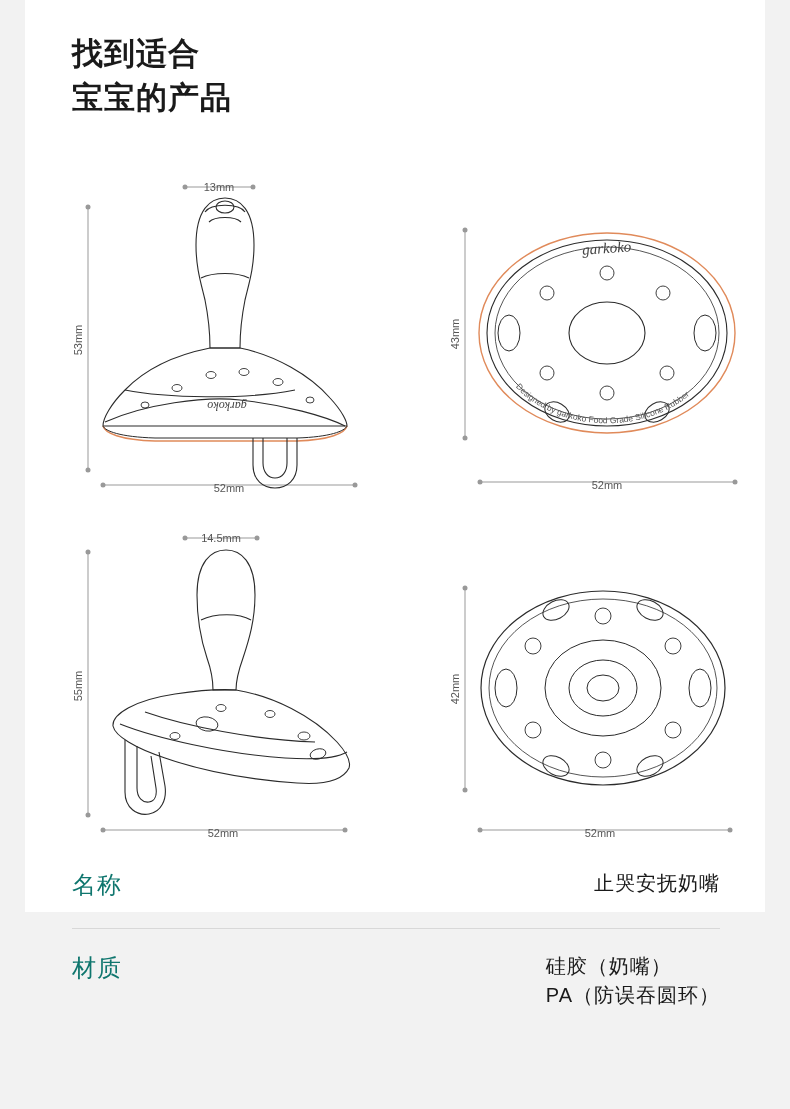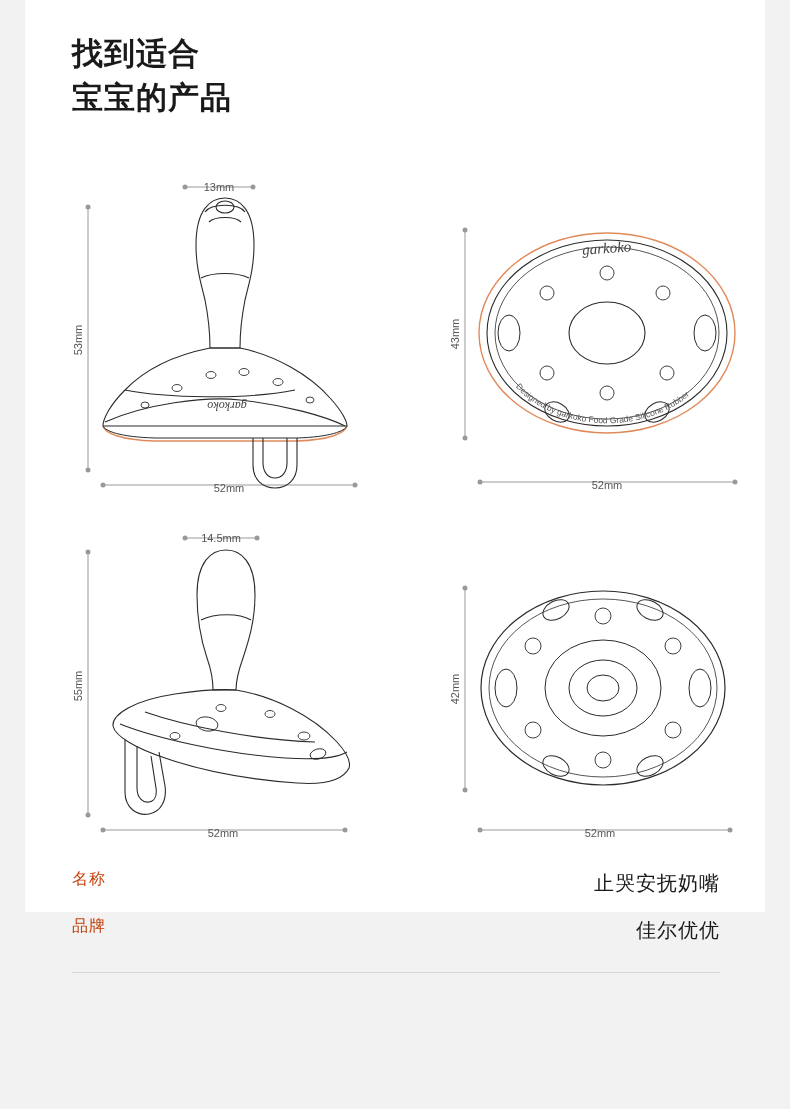--- a/index.html
+++ b/index.html
@@ -63,22 +63,22 @@
     top: 860px;
     width: 648px;
   }
   .spec-row {
     display: flex;
     justify-content: space-between;
     align-items: flex-start;
     padding: 9px 0;
   }
   .spec-key {
-    font-size: 16px;
-    color: #c2410c;
+    font-size: 24px;
+    color: #0f766e;
     font-weight: normal;
     letter-spacing: 1px;
   }
   .spec-val {
     font-size: 20px;
     color: #1a1a1a;
     letter-spacing: 1px;
     line-height: 1.45;
     white-space: pre-line;
   }
@@ -295,21 +295,22 @@
         </svg>
       </div>
 
     </div>
 
     <div class="spec-table">
       <div class="spec-row">
         <div class="spec-key">名称</div>
         <div class="spec-val">止哭安抚奶嘴</div>
       </div>
+      <div class="divider"></div>
       <div class="spec-row">
-        <div class="spec-key">品牌</div>
-        <div class="spec-val">佳尔优优</div>
-      </div>
-      <div class="divider"></div>
+        <div class="spec-key">材质</div>
+        <div class="spec-val">硅胶（奶嘴）
+PA（防误吞圆环）</div>
+      </div>
     </div>
 
   </div>
 </div>
 
 </body></html>

